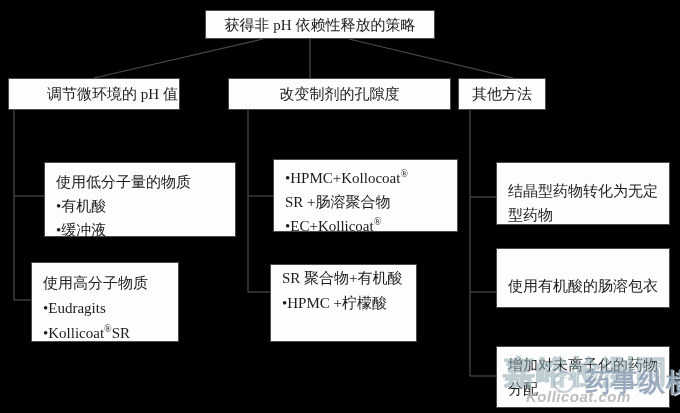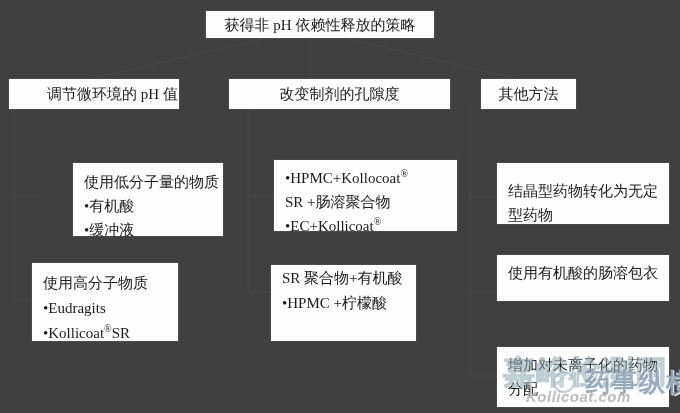--- a/index.html
+++ b/index.html
@@ -1,36 +1,36 @@
 <!DOCTYPE html>
 <html><head>
 <meta charset="utf-8">
 <style>
   html,body{margin:0;padding:0;background:#ffffff;}
   .canvas{
-    position:relative;width:680px;height:413px;background:#404040;overflow:hidden;
+    position:relative;width:680px;height:413px;background:#000000;overflow:hidden;
     font-family:"Liberation Serif","DejaVu Serif",serif;color:#1c1c1c;
   }
   .connectors{position:absolute;left:0;top:0;width:680px;height:413px;pointer-events:none;}
   .box{
     position:absolute;background:#fdfdfd;border:1px solid #4a4a4a;box-sizing:border-box;
     font-size:15px;line-height:24px;
   }
   .center{display:flex;align-items:center;justify-content:center;text-align:center;}
   .root-box{left:205px;top:10px;width:230px;height:29px;}
   .branch-1{left:8px;top:78px;width:172px;height:32px;padding-left:37px;}
   .branch-2{left:228px;top:78px;width:223px;height:32px;}
-  .branch-3{left:480px;top:78px;width:97px;height:32px;}
+  .branch-3{left:458px;top:78px;width:88px;height:32px;}
   .leaf{padding:6px 6px 4px 11px;}
-  .leaf-l1{left:44px;top:162px;width:152px;height:75px;padding-top:7px;margin-left:28px;}
+  .leaf-l1{left:44px;top:162px;width:192px;height:75px;padding-top:7px;}
   .leaf-l2{left:31px;top:262px;width:148px;height:80px;padding-top:8px;line-height:25px;}
   .leaf-m1{left:273px;top:159px;width:185px;height:73px;padding-top:6px;}
   .leaf-m2{left:270px;top:264px;width:147px;height:78px;padding-top:1px;line-height:25px;}
   .leaf-r1{left:496px;top:162px;width:174px;height:63px;padding-top:16px;}
-  .leaf-r2{left:496px;top:254px;width:174px;height:48px;display:flex;align-items:flex-start;padding-bottom:9px;}
+  .leaf-r2{left:496px;top:248px;width:174px;height:60px;display:flex;align-items:flex-end;padding-bottom:9px;}
   .leaf-r3{left:496px;top:346px;width:174px;height:62px;}
   .box-line{white-space:nowrap;}
   .wrap .box-line{white-space:normal;}
   sup{font-size:10px;line-height:0;vertical-align:super;}
   
   .wm-outline{
     position:absolute;left:503px;top:351px;z-index:5;pointer-events:none;
     font-family:Liberation Serif, serif;font-weight:bold;
     font-size:32px;letter-spacing:1px;color:rgba(255,255,255,0.08);
     -webkit-text-stroke:1px rgba(139,165,175,0.55);white-space:nowrap;

